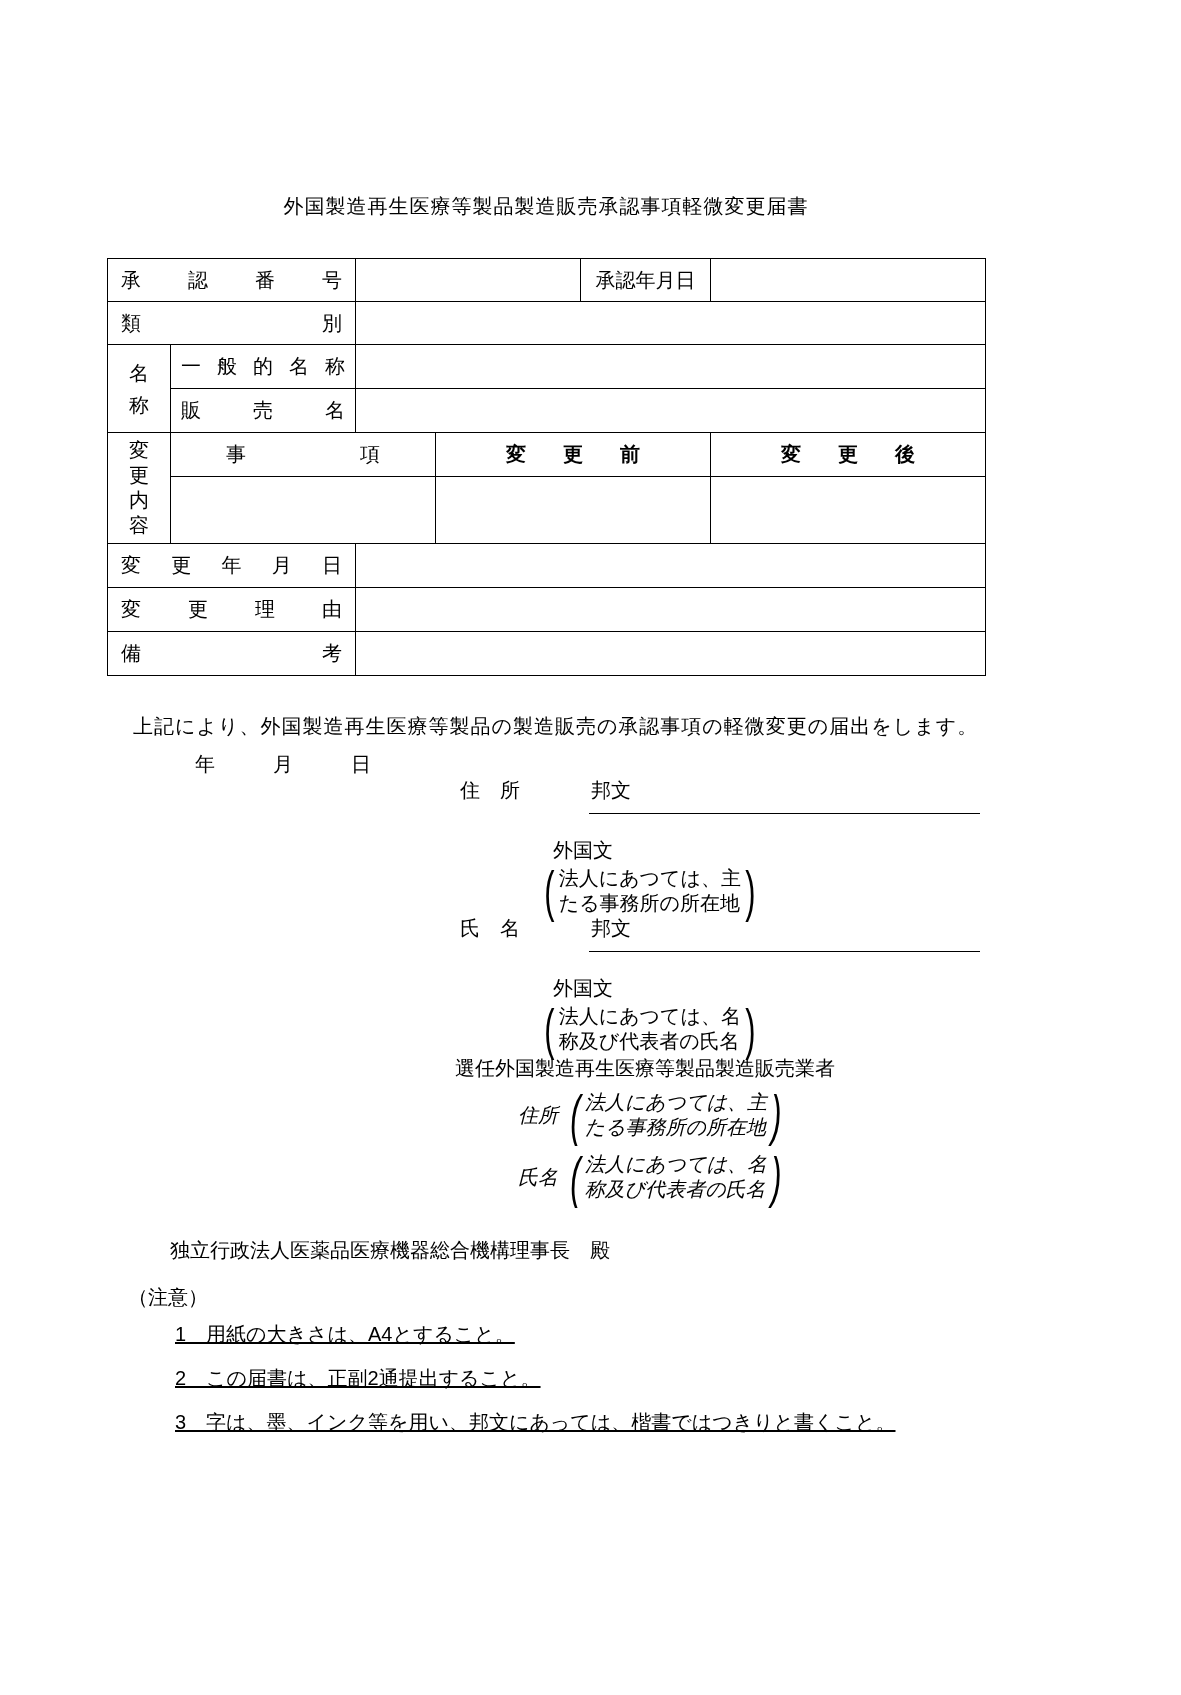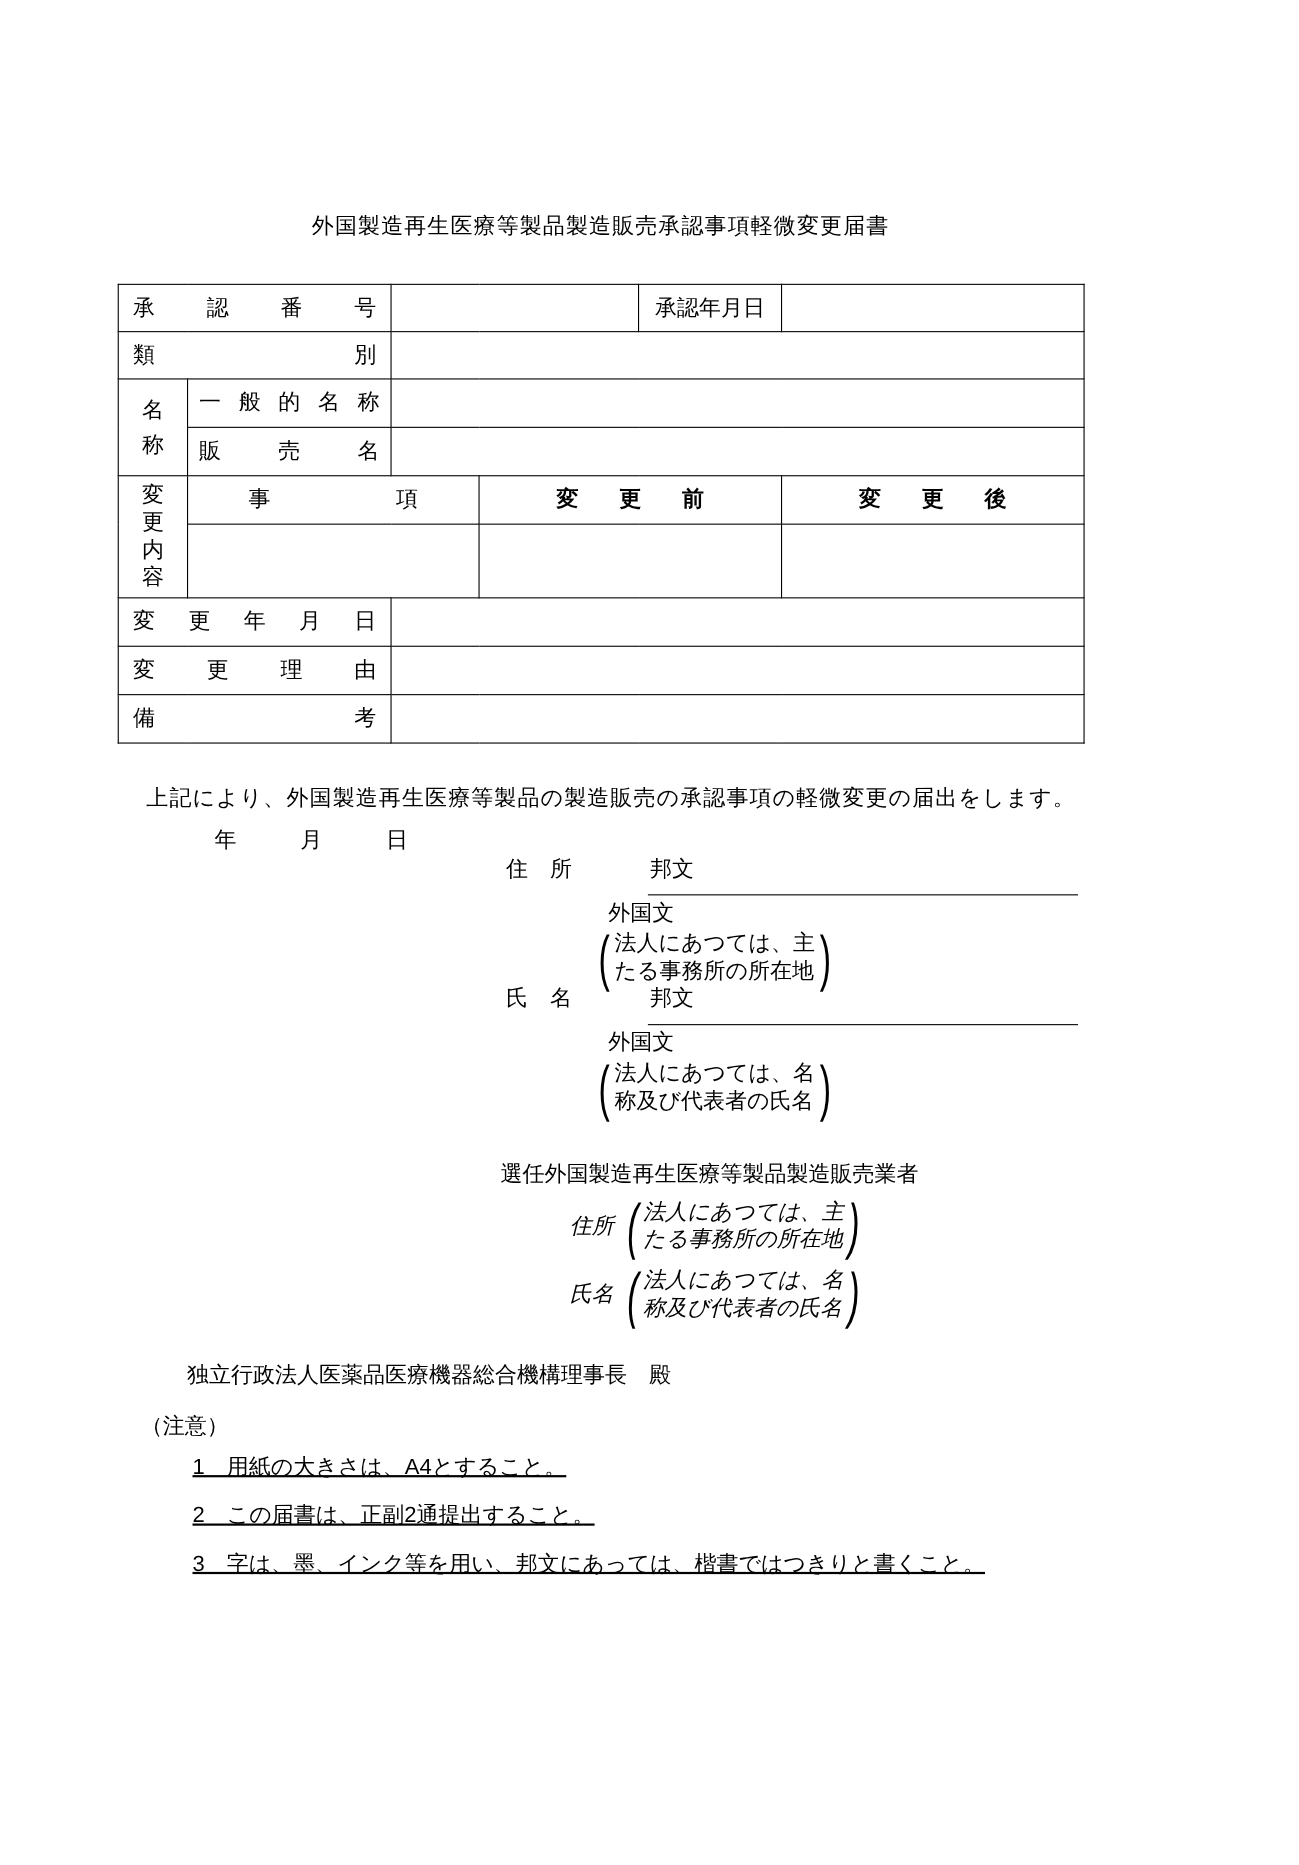--- a/index.html
+++ b/index.html
@@ -62,21 +62,21 @@
   .field-label {
     flex:0 0 93px;
     padding-bottom:10px;
     white-space:nowrap;
   }
   .underlined {
     width:412px;
     border-bottom:1.5px solid #000;
     padding:0 0 10px 2px;
   }
-  .sub-label { margin-left:93px; margin-top:4px; }
+  .sub-label { margin-left:93px; margin-top:24px; }
   .paren-note {
     display:flex;
     align-items:center;
     margin-left:80px;
     margin-top:3px;
   }
   .bigparen {
     font-size:56px;
     line-height:50px;
     font-weight:100;

